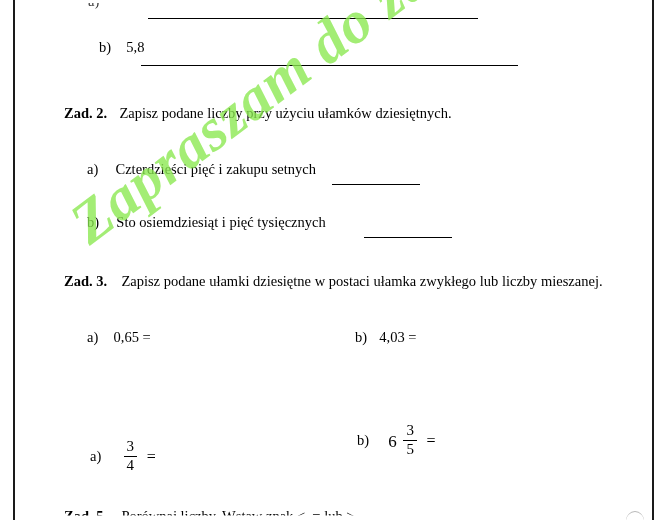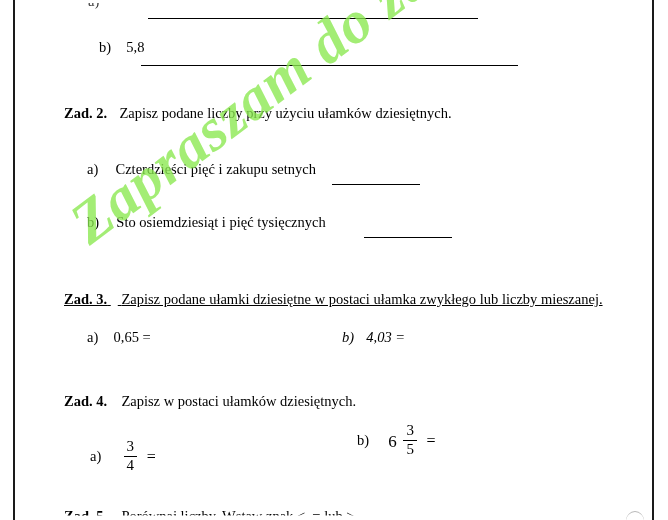--- a/index.html
+++ b/index.html
@@ -181,43 +181,38 @@
     </div>
     <div class="blank blank-short" style="position:absolute; left:332px; top:174px;"></div>
 
     <div class="row item" style="left:87px; top:215px;">
       <span class="marker">b)</span>
       <span style="display:inline-block; width:10px;"></span>
       <span>Sto osiemdziesiąt i pięć tysięcznych</span>
     </div>
     <div class="blank blank-short" style="position:absolute; left:364px; top:227px;"></div>
 
-    <div class="row task-head" style="left:64px; top:292px;text-decoration:underline;">
+    <div class="row task-head" style="left:64px; top:274px;">
       <span class="lbl">Zad. 3.</span>
       <span style="display:inline-block; width:7px;"></span>
       <span>Zapisz podane ułamki dziesiętne w postaci ułamka zwykłego lub liczby mieszanej.</span>
     </div>
 
     <div class="row item" style="left:87px; top:330px;">
       <span class="marker">a)</span>
       <span style="display:inline-block; width:8px;"></span>
       <span>0,65 =</span>
     </div>
 
-    <div class="row item" style="left:342px; top:330px;font-style:italic;">
+    <div class="row item" style="left:355px; top:330px;">
       <span class="marker">b)</span>
       <span style="display:inline-block; width:5px;"></span>
       <span>4,03 =</span>
     </div>
 
-    <div class="row task-head" style="left:64px; top:394px;">
-      <span class="lbl">Zad. 4.</span>
-      <span style="display:inline-block; width:7px;"></span>
-      <span>Zapisz w postaci ułamków dziesiętnych.</span>
-    </div>
 
     <div class="row item" style="left:90px; top:440px;">
       <span class="marker">a)</span>
       <span style="display:inline-block; width:12px;"></span>
       <span class="frac">
         <span class="num">3</span>
         <span class="bar"></span>
         <span class="den">4</span>
       </span>
       <span class="eq">=</span>

